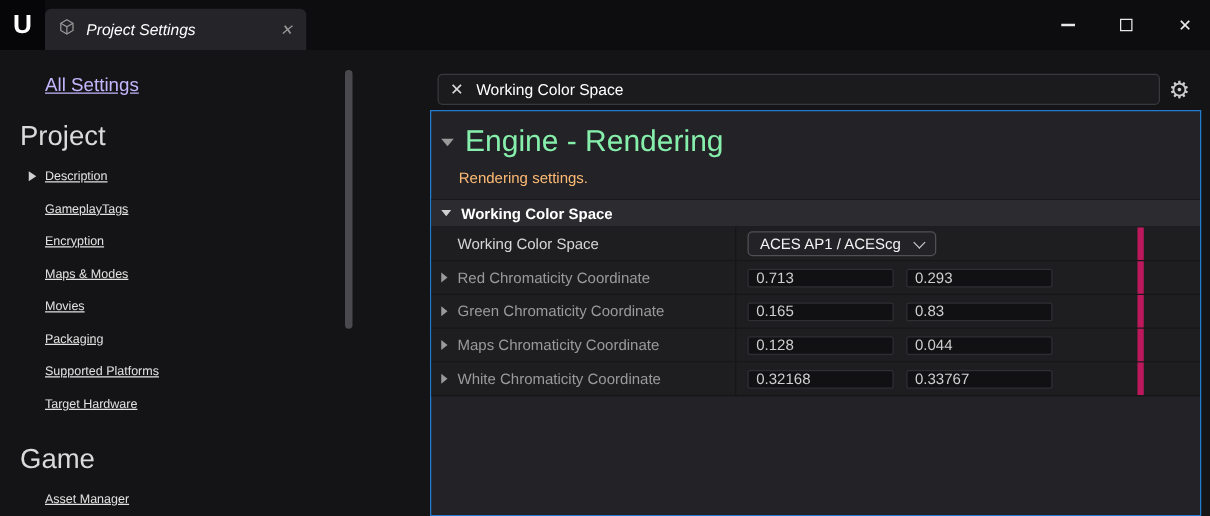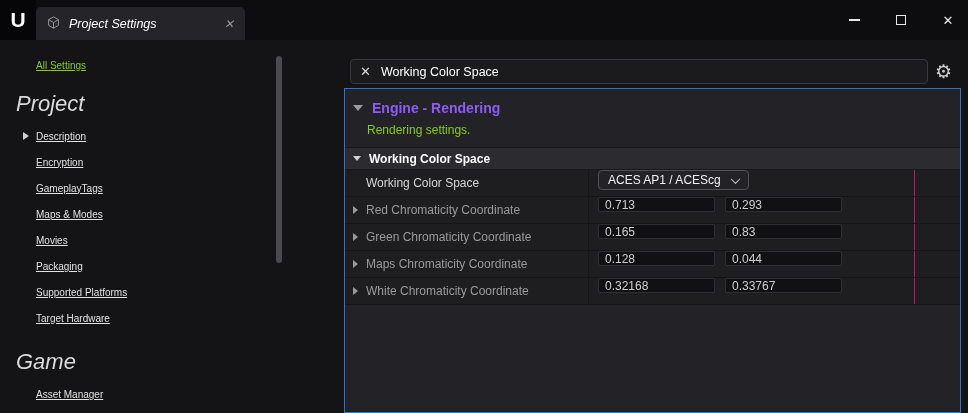--- a/index.html
+++ b/index.html
@@ -19,23 +19,23 @@
          border-radius:5px 5px 0 0; display:flex; align-items:center; gap:9px; padding:0 11px;font-style:italic; }
   .tab-title { font-size:12.5px; color:#ffffff; }
   .tab-close { margin-left:auto; color:#9a9a9a; font-size:12px; cursor:pointer; }
   .win-controls { position:absolute; right:12px; top:0; height:40px; display:flex; align-items:center; gap:31px; }
   .win-btn { width:16px; height:16px; display:flex; align-items:center; justify-content:center; color:#e8e8e8; font-size:13px; }
   .glyph-min { width:11px; height:2px; background:#e8e8e8; display:inline-block; }
   .glyph-max { width:10px; height:10px; border:1.5px solid #e8e8e8; display:inline-block; }
 
   
   .sidebar { position:absolute; left:0; top:40px; bottom:0; width:300px; overflow:hidden; }
-  .all-settings { display:inline-block; margin:20px 0 0 36px; font-size:10px;
-                  color:#84cc16; text-decoration:underline; cursor:pointer; }
-  .section-title { font-size:22px; font-weight:400; color:#dadada; margin:18px 0 6px 16px;font-style:italic; }
+  .all-settings { display:inline-block; margin:20px 0 0 36px; font-size:15px;
+                  color:#c4b5fd; text-decoration:underline; cursor:pointer; }
+  .section-title { font-size:22px; font-weight:400; color:#dadada; margin:18px 0 6px 16px; }
   .nav-item { position:relative; height:26px; display:flex; align-items:center; padding-left:36px;
               font-size:10px; color:#e2e2e2; cursor:pointer; }
   .nav-label { text-decoration:underline; }
   .tri-right-sm { position:absolute; left:23px; width:0; height:0;
                   border-top:4px solid transparent; border-bottom:4px solid transparent;
                   border-left:6px solid #cfcfcf; }
   .sidebar-scrollbar { position:absolute; left:276px; top:16px; width:6px; height:207px;
                        background:#4a4a4e; border-radius:3px; cursor:pointer; }
 
   
@@ -46,36 +46,36 @@
   .search-input { flex:1; background:transparent; border:none; outline:none;
                   color:#ffffff; font-size:12.5px; font-family:inherit; }
   .gear-icon { position:absolute; left:935px; top:60px; font-size:19px; color:#cccccc; cursor:pointer; }
 
   
   .panel { position:absolute; left:344px; top:88px; width:617px; height:325px;
            background:#232327; border:1px solid #1f7ad0; overflow:hidden; }
   .panel-title-row { display:flex; align-items:center; gap:9px; padding:11px 0 0 8px; }
   .tri-down { width:0; height:0; border-left:5px solid transparent; border-right:5px solid transparent;
               border-top:6px solid #9a9a9a; }
-  .panel-title { font-size:14px; font-weight:700; color:#8b5cf6; }
-  .panel-subtitle { margin:7px 0 10px 22px; font-size:12px; color:#84cc16; }
+  .panel-title { font-size:24px; font-weight:400; color:#86efac; }
+  .panel-subtitle { margin:7px 0 10px 22px; font-size:12px; color:#fdba74; }
   .category-header { height:23px; background:#2c2c30; border-top:1px solid #18181a; border-bottom:1px solid #18181a;
                      display:flex; align-items:center; gap:8px; padding-left:8px;
                      font-size:12px; font-weight:bold; color:#ffffff; cursor:pointer; }
   .tri-down-sm { width:0; height:0; border-left:4px solid transparent; border-right:4px solid transparent;
                  border-top:5px solid #d0d0d0; }
 
   .settings-row { height:27px; display:flex; background:#1e1e21; border-bottom:1px solid #161618; }
   .cell-label { width:244px; display:flex; align-items:center; border-right:1px solid #161618; padding-left:21px; }
   .cell-label.has-arrow { padding-left:8px;align-items:center; }
   .tri-right-row { width:0; height:0; border-top:4px solid transparent; border-bottom:4px solid transparent;
                    border-left:5px solid #9a9a9a; margin-right:8px; cursor:pointer; }
   .row-label { font-size:12px; color:#d6d6d6; }
   .row-label.dim { color:#9a9a9a; }
-  .cell-value { flex:1; display:flex; align-items:flex-start; gap:10px; padding-left:9px; border-right:1px solid #be185d; }
+  .cell-value { flex:1; display:flex; align-items:center; gap:10px; padding-left:9px; border-right:5px solid #be185d; }
   .cell-reset { width:45px; }
 
   .dropdown { height:20px; display:inline-flex; align-items:center; gap:11px; padding:0 9px;
               background:#232327; border:1px solid #515155; border-radius:4px;
               font-size:12px; color:#f2f2f2; cursor:pointer; }
   .chevron-down { width:7px; height:7px; border-right:1.6px solid #c8c8c8; border-bottom:1.6px solid #c8c8c8;
                   transform:rotate(45deg) translate(-1px,-1px); }
   .num-input { width:117px; height:15px; background:#111114; border:1px solid #2f2f33; border-radius:2px;
                color:#cfcfcf; font-size:12px; padding:0 6px; font-family:inherit; outline:none; }
 </style>
@@ -114,24 +114,24 @@
   <div class="sidebar">
     <span class="all-settings">All Settings</span>
 
     <div class="section-title">Project</div>
 
     <div class="nav-item">
       <span class="tri-right-sm"></span>
       <span class="nav-label">Description</span>
     </div>
     <div class="nav-item">
+      <span class="nav-label">GameplayTags</span>
+    </div>
+    <div class="nav-item">
       <span class="nav-label">Encryption</span>
-    </div>
-    <div class="nav-item">
-      <span class="nav-label">GameplayTags</span>
     </div>
     <div class="nav-item">
       <span class="nav-label">Maps &amp; Modes</span>
     </div>
     <div class="nav-item">
       <span class="nav-label">Movies</span>
     </div>
     <div class="nav-item">
       <span class="nav-label">Packaging</span>
     </div>

